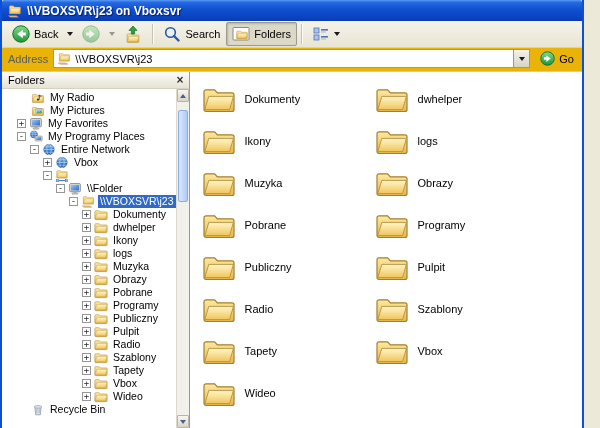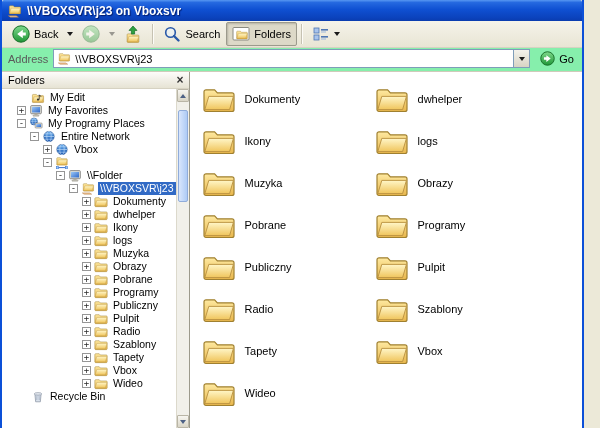--- a/index.html
+++ b/index.html
@@ -28,21 +28,21 @@
     border: 1px solid transparent; border-radius: 2px; }
   .tb-btn.pressed { border: 1px solid #9C9A8C; background: #DDD9C8; box-shadow: inset 1px 1px 2px rgba(0,0,0,.18); }
   .tb-btn.disabled { opacity: .4; }
   .chev { width: 0; height: 0; border-left: 3px solid transparent; border-right: 3px solid transparent;
     border-top: 4px solid #1a1a1a; }
   .chev-btn { padding: 2px 2px; }
   .tb-sep { width: 1px; height: 20px; background: #C6C2B2; box-shadow: 1px 0 0 #FDFCF8; margin: 0 4px; }
 
   
   .addressbar { flex: 0 0 23px; display: flex; align-items: center; gap: 5px;
-    padding: 1px 3px 3px 6px; background: #86efac; border-bottom: 1px solid #CFCBBA; }
+    padding: 1px 3px 3px 6px; background: #eab308; border-bottom: 1px solid #CFCBBA; }
   .addr-label { color: #5a5a5a; }
   .addr-input { flex: 1; display: flex; align-items: center; gap: 4px; height: 19px;
     background: #fff; border: 1px solid #7F9DB9; padding-left: 3px; }
   .addr-text { flex: 1; white-space: nowrap; overflow: hidden; }
   .addr-drop { width: 16px; height: 17px; display: flex; align-items: center; justify-content: center;
     background: linear-gradient(180deg,#F3F2EB,#D8D4C4); border-left: 1px solid #7F9DB9; }
   .go-btn { display: flex; align-items: center; gap: 4px; padding: 0 5px; }
 
   
   .main { flex: 1; display: flex; min-height: 0; background: #fff; }
@@ -271,21 +271,28 @@
         <span class="pane-title">Folders</span>
         <span class="pane-close">×</span>
       </div>
       <div class="pane-body">
         <div class="tree">
             <div class="tree-row" style="padding-left: 15px;">
               <span class="expander-space"></span>
               <svg class="tree-icon" width="14" height="13">
                 <use href="#sym-music-folder"></use>
               </svg>
-              <span class="tree-label">My Edit</span>
+              <span class="tree-label">My Radio</span>
+            </div>
+            <div class="tree-row" style="padding-left: 15px;">
+              <span class="expander-space"></span>
+              <svg class="tree-icon" width="14" height="13">
+                <use href="#sym-pictures-folder"></use>
+              </svg>
+              <span class="tree-label">My Pictures</span>
             </div>
             <div class="tree-row" style="padding-left: 15px;">
               <span class="expander">+</span>
               <svg class="tree-icon" width="14" height="13">
                 <use href="#sym-computer"></use>
               </svg>
               <span class="tree-label">My Favorites</span>
             </div>
             <div class="tree-row" style="padding-left: 15px;">
               <span class="expander">-</span>

